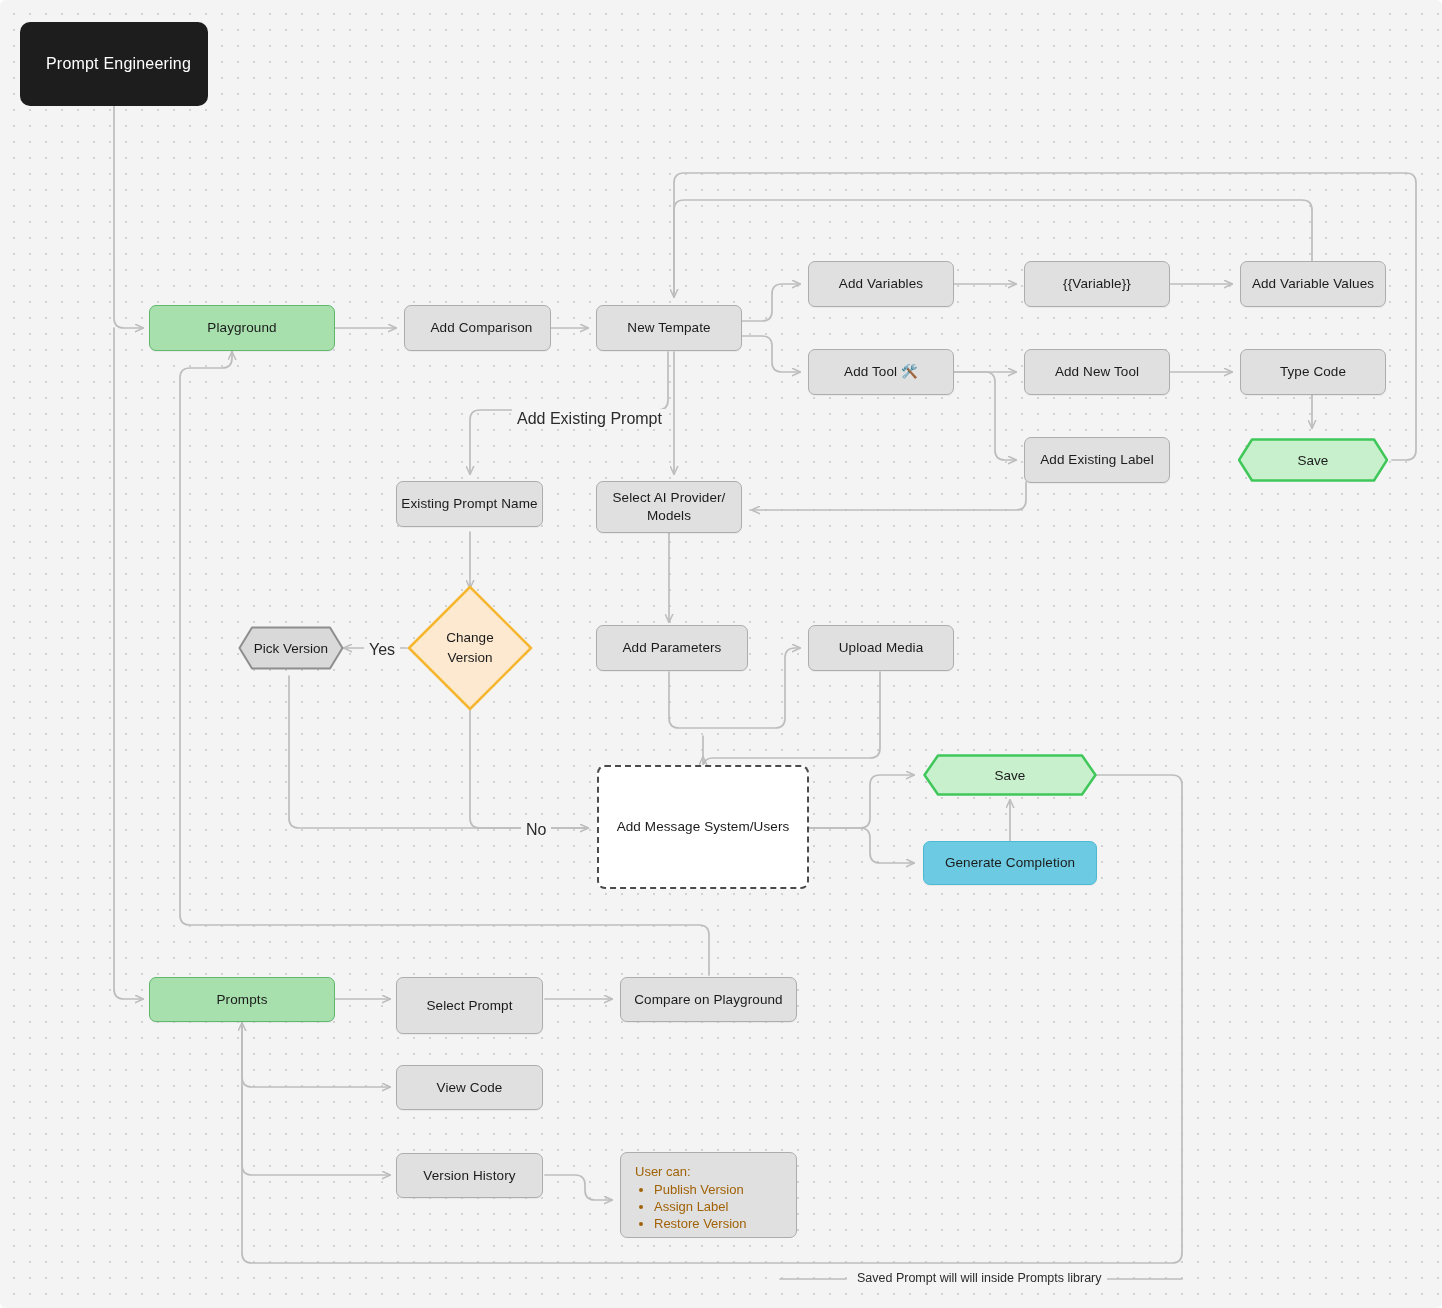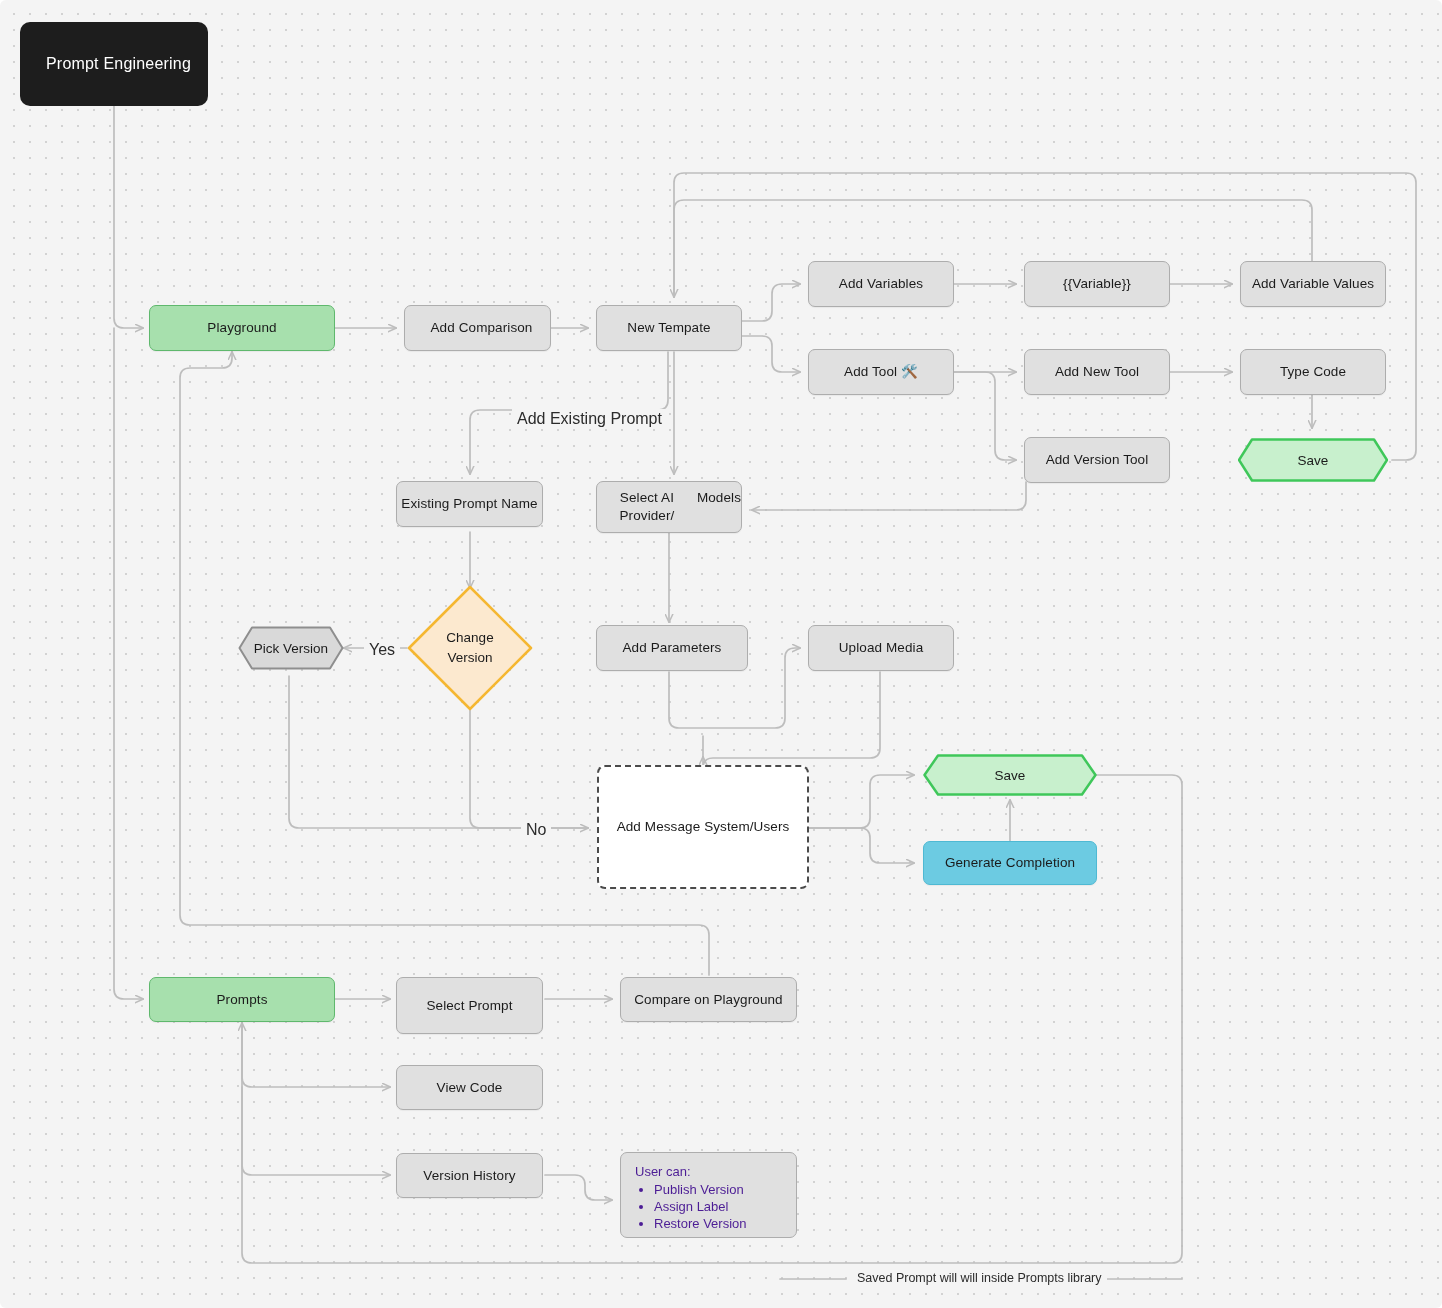--- a/index.html
+++ b/index.html
@@ -84,28 +84,28 @@
   }
 
   .notebox{
     position:absolute;
     box-sizing:border-box;
     background:#e0e0e0;
     border:1.5px solid #adadad;
     border-radius:7px;
     padding:11px 14px;
     font-size:13px;
-    color:#4c1d95;
+    color:#a16207;
     text-align:left;
   }
   .notebox .note-title{margin:0 0 3px 0;}
   .notebox ul{margin:0;padding-left:19px;}
   .notebox li{margin:2px 0;}
 
-  .twoline{display:flex;}
+  .twoline{display:flex;flex-direction:column;}
 </style>
 </head>
 <body>
 
 <div id="canvas">
 
   <svg id="edges" viewBox="0 0 1442 1308" xmlns="http://www.w3.org/2000/svg">
     <defs>
       <marker id="ah" markerWidth="9" markerHeight="9" refX="8" refY="4.5" orient="auto" markerUnits="userSpaceOnUse">
         <path d="M0,0.6 L8.4,4.5 L0,8.4" fill="none" stroke="#bdbdbd" stroke-width="1.5" stroke-linecap="round" stroke-linejoin="round"></path>
@@ -217,21 +217,21 @@
 
   <div class="node rect" style="left:1024px;top:349px;width:146px;height:46px;">
     <span>Add New Tool</span>
   </div>
 
   <div class="node rect" style="left:1240px;top:349px;width:146px;height:46px;">
     <span>Type Code</span>
   </div>
 
   <div class="node rect" style="left:1024px;top:437px;width:146px;height:46px;">
-    <span>Add Version Tool</span>
+    <span>Add Existing Label</span>
   </div>
 
   <div class="hex-wrap" style="left:1238px;top:438px;width:150px;height:44px;">
     <svg class="hex-shape" viewBox="0 0 150 44" preserveAspectRatio="none">
       <polygon points="14,1.5 136,1.5 149,22 136,42.5 14,42.5 1,22" fill="#c8f0cd" stroke="#3fc75a" stroke-width="2.5" stroke-linejoin="round"></polygon>
     </svg>
     <span class="hex-label">Save</span>
   </div>
 
   <div class="node rect" style="left:396px;top:481px;width:147px;height:46px;">

